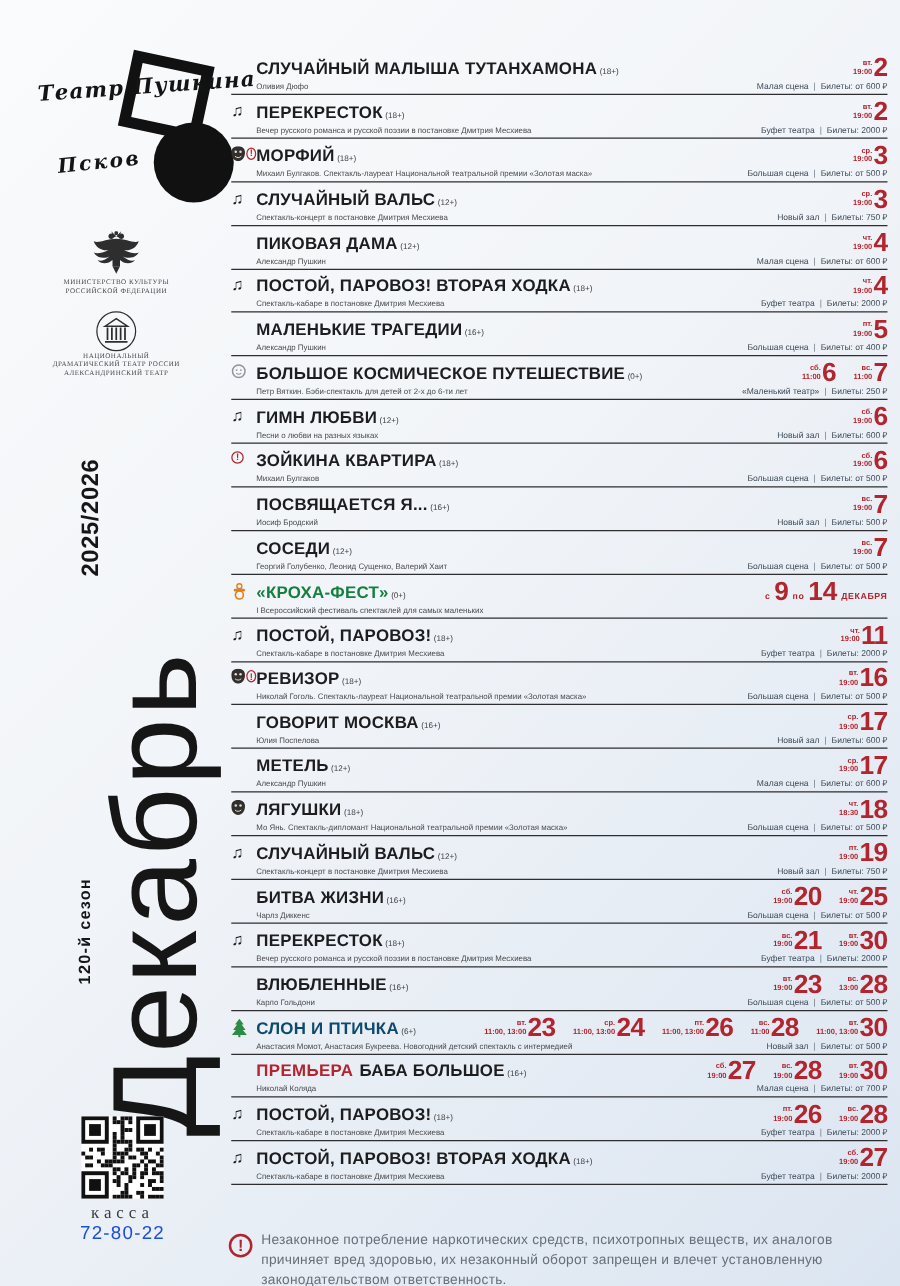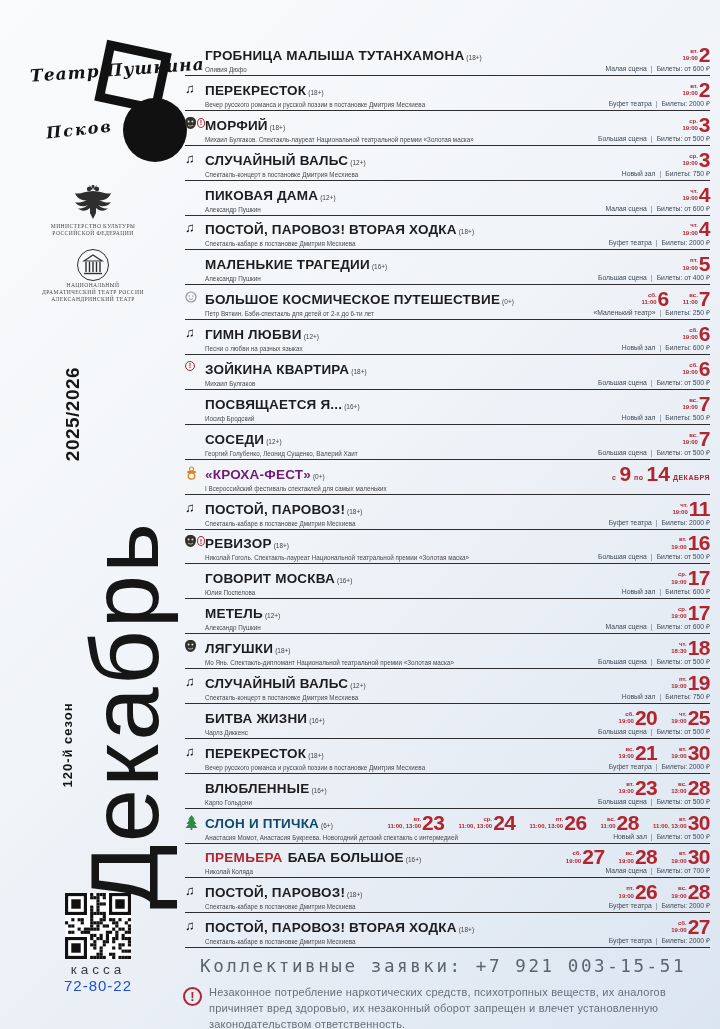--- a/index.html
+++ b/index.html
@@ -27,21 +27,21 @@
     font-size:16px; color:#141414; transform:rotate(-6deg); letter-spacing:2px; }
   .emblem { position:absolute; text-align:center; color:#3c3c3c; }
   .emblem .cap { font-family:"Liberation Serif", serif; font-size:5.6px; letter-spacing:.4px; line-height:1.25; color:#4a4a4a; }
   .ministry { left:28px; top:183px; width:130px; }
   .alexandrinsky { left:38px; top:248px; width:110px; }
   .vtext { position:absolute; white-space:nowrap; transform:rotate(-90deg); transform-origin:center; }
   .season-years { width:120px; height:22px; left:13px; top:403px; font-weight:bold; font-size:19px; letter-spacing:.5px; text-align:center; color:#161616; }
   .month-big { width:520px; height:120px; left:-130px; top:655px; font-size:96px; font-weight:400; color:#161616; text-align:center; letter-spacing:2px; }
   .season-label { width:120px; height:16px; left:8px; top:737px; font-weight:bold; font-size:13px; letter-spacing:1px; text-align:center; color:#161616; }
   .qr-wrap { position:absolute; left:60px; top:893px; width:76px; text-align:center; }
-  .kassa { font-size:13.5px; letter-spacing:4px; color:#3a3a3a; margin-top:3px; }
+  .kassa { font-size:13.5px; letter-spacing:4px; color:#3a3a3a; margin-top:3px;font-family:Liberation Serif, serif; }
   .kassa-phone { font-size:15px; letter-spacing:1px; color:#1d4ed8; }
 
   
   .events { position:absolute; left:185px; top:46px; width:525px; }
   .event { position:relative; height:30px; margin-bottom:4.9px; border-bottom:1px solid #2e2e30; }
   .icons { position:absolute; left:0; top:1px; width:20px; display:flex; gap:1px; align-items:center; }
   .title-line { position:absolute; left:20px; top:0; white-space:nowrap; }
   .premiere { font-weight:bold; font-size:13.5px; letter-spacing:.3px; color:#b2242e; margin-right:5px; }
   .title { font-weight:bold; font-size:13.5px; letter-spacing:.2px; color:#1d1d1f; }
   .age { font-size:6.5px; color:#3f3f41; margin-left:2px; }
@@ -255,21 +255,21 @@
         </svg>
       <div class="kassa">касса</div>
       <div class="kassa-phone">72-80-22</div>
     </div>
   </div>
 
   <div class="events" id="events">
       <div class="event">
     <div class="icons"></div>
     <div class="title-line">
-      <span class="title">ГРОБНИЦА МАЛЫША ТУТАНХАМОНА</span><span class="age">(18+)</span>
+      <span class="title">СЛУЧАЙНЫЙ МАЛЫША ТУТАНХАМОНА</span><span class="age">(18+)</span>
     </div>
     <div class="subtitle">Оливия Дюфо</div>
     <div class="dates">
           <span class="date-block">
             <span class="dt">
               <span>вт.</span>
               <span>19:00</span>
             </span>
             <span class="num">2</span>
           </span>
@@ -503,21 +503,21 @@
     <div class="icons">
           <span>
             <svg class="ic" width="13" height="14" viewBox="0 0 13 14">
               <circle cx="6.5" cy="3" r="2" fill="none" stroke="#e0801f" stroke-width="1.1"></circle>
               <rect x="2" y="5" width="9" height="2.2" rx="1.1" fill="#e0801f"></rect>
               <circle cx="6.5" cy="10" r="3.2" fill="none" stroke="#e0801f" stroke-width="1.3"></circle>
             </svg>
           </span>
         </div>
     <div class="title-line">
-      <span class="title" style="color: #701a75;">«КРОХА-ФЕСТ»</span><span class="age">(0+)</span>
+      <span class="title" style="color: #15803d;">«КРОХА-ФЕСТ»</span><span class="age">(0+)</span>
     </div>
     <div class="subtitle">I Всероссийский фестиваль спектаклей для самых маленьких</div>
     <div class="dates">
           <span class="range">
             <span class="sm">с</span>
             <span class="lg">9</span>
             <span class="sm">по</span>
             <span class="lg">14</span>
             <span class="sm">ДЕКАБРЯ</span>
           </span>
@@ -845,18 +845,17 @@
               <span>сб.</span>
               <span>19:00</span>
             </span>
             <span class="num">27</span>
           </span>
         </div>
     <div class="venue-line"><span>Буфет театра</span><span class="sep">|</span><span>Билеты: 2000 ₽</span></div>
   </div>
     </div>
 
-  <div class="footer-phone">Коллективные заявки: +7 921 003-15-51</div>
   <div class="warning">
     <div class="warning-icon">!</div>
     <div class="warning-text">Незаконное потребление наркотических средств, психотропных веществ, их аналогов причиняет вред здоровью, их незаконный оборот запрещен и влечет установленную законодательством ответственность.</div>
   </div>
 </div>
 
 </body></html>

